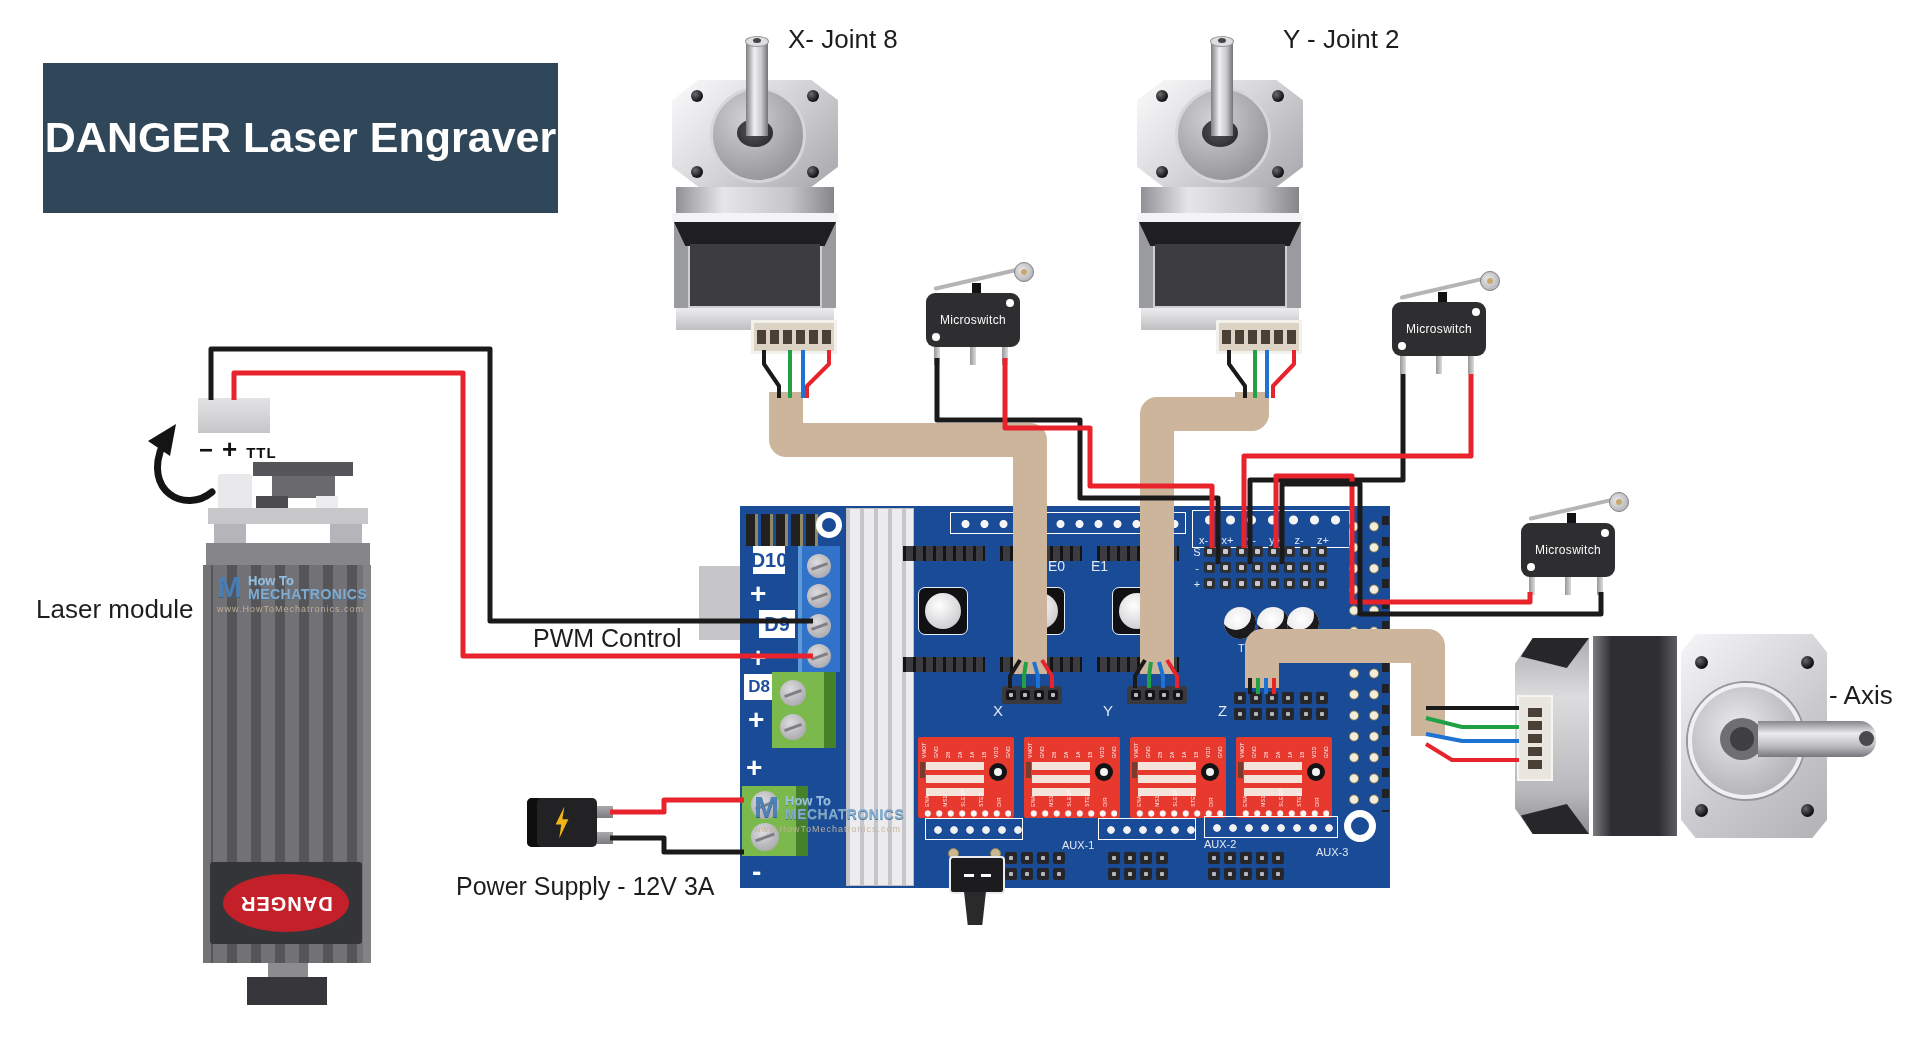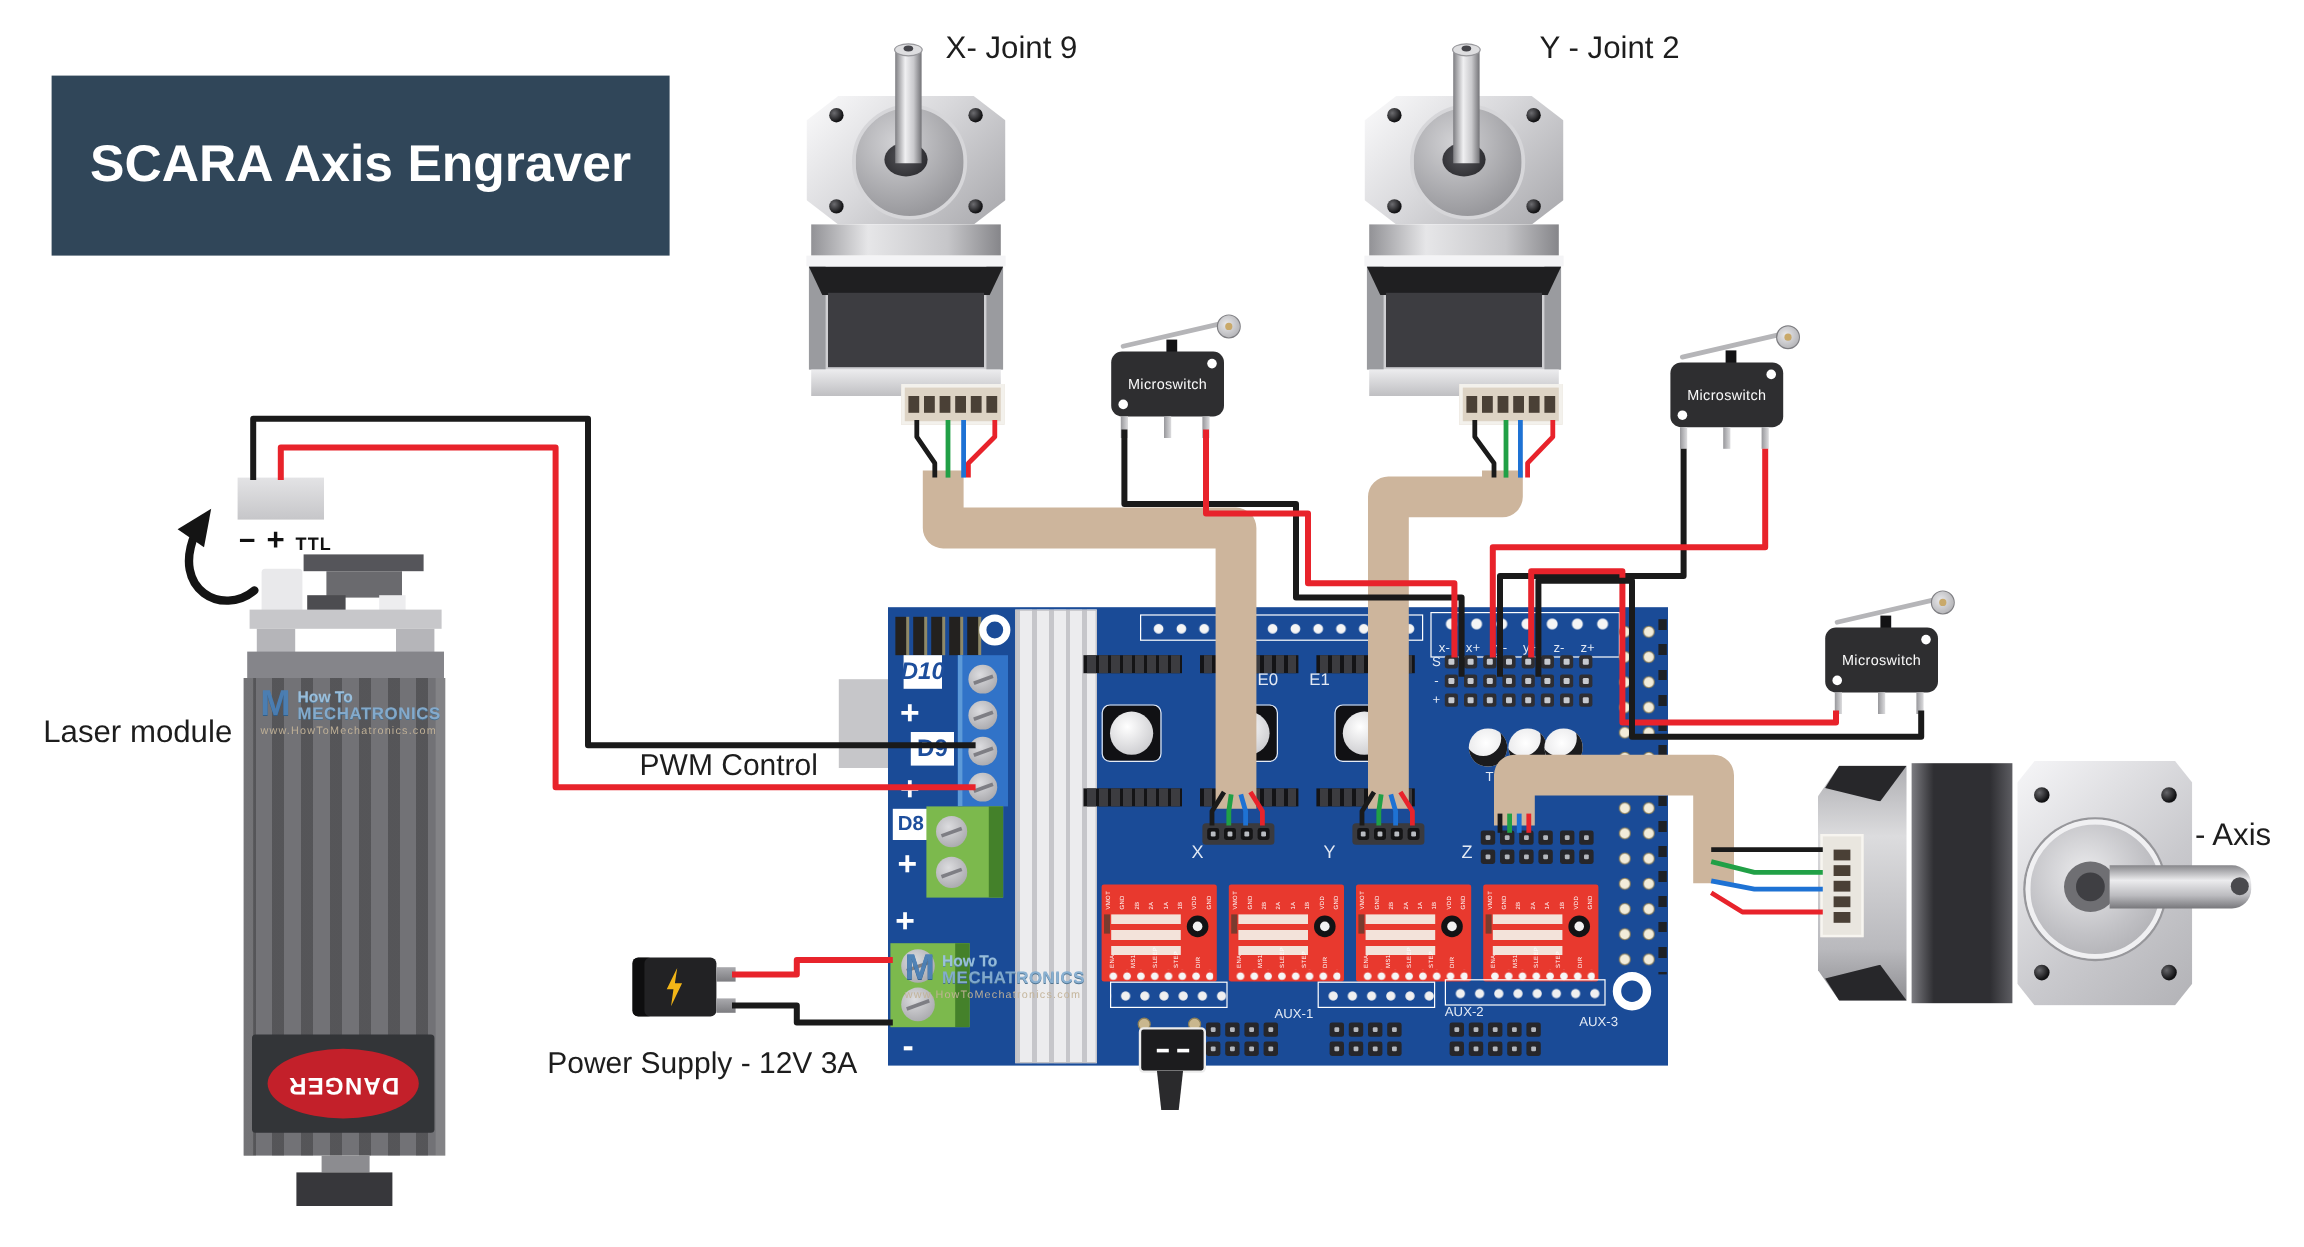--- a/index.html
+++ b/index.html
@@ -203,24 +203,24 @@
   .z-shaft::after{content:'';position:absolute;right:2px;top:10px;width:15px;height:15px;border-radius:50%;background:#4a4a4e;}
   .z-conn{position:absolute;left:2px;top:73px;width:36px;height:86px;background:#e9e6df;border:2px solid #f7f5f0;
     box-sizing:border-box;display:flex;flex-direction:column;align-items:center;justify-content:center;gap:4px;}
 </style>
 </head>
 <body>
 
 <div class="scene">
 
   <div class="title-box" style="background: rgb(48, 70, 89);">
-    <div class="t1">SCARA Axis Engraver</div>
-  </div>
-
-  <div class="lbl" style="left:788px;top:24px;">X- Joint 9</div>
+    <div class="t1">DANGER Laser Engraver</div>
+  </div>
+
+  <div class="lbl" style="left:788px;top:24px;">X- Joint 8</div>
   <div class="lbl" style="left:1283px;top:24px;">Y - Joint 2</div>
   <div class="lbl" style="left:1806px;top:680px;">Z - Axis</div>
   <div class="lbl" style="left:36px;top:594px;">Laser module</div>
   <div class="lbl" style="left:533px;top:624px;font-size:25px;">PWM Control</div>
   <div class="lbl" style="left:456px;top:872px;font-size:25px;">Power Supply - 12V 3A</div>
 
   <div class="motor" style="left:672px;top:36px;">
     <div class="m-plate"></div>
     <div class="m-screw" style="left:19px;top:54px;"></div>
     <div class="m-screw" style="left:135px;top:54px;"></div>
@@ -319,21 +319,21 @@
   </div>
 
   <div class="mega-tab"></div>
 
   <div class="board" style="background: rgb(26, 75, 151);">
     <div class="smdrow"></div>
     <div class="mount" style="left:76px;top:6px;width:26px;height:26px;"></div>
     <div class="mount" style="left:604px;top:304px;width:32px;height:32px;border-width:7px;"></div>
     <div class="holestrip" style="left:210px;top:6px;width:234px;height:20px;"></div>
 
-    <div class="termlabel" style="left:13px;top:40px;width:32px;height:28px;font-size:20px;font-style:italic;">D10</div>
+    <div class="termlabel" style="left:13px;top:40px;width:32px;height:28px;font-size:20px;">D10</div>
     <div class="wplus" style="left:10px;top:72px;">+</div>
     <div class="termlabel" style="left:19px;top:104px;width:36px;height:28px;font-size:20px;">D9</div>
     <div class="wplus" style="left:10px;top:136px;">+</div>
     <div class="bluterm">
       <div class="screw" style="left:9px;top:8px;width:24px;height:24px;"></div>
       <div class="screw" style="left:9px;top:38px;width:24px;height:24px;"></div>
       <div class="screw" style="left:9px;top:68px;width:24px;height:24px;"></div>
       <div class="screw" style="left:9px;top:98px;width:24px;height:24px;"></div>
     </div>
     <div class="termlabel" style="left:4px;top:168px;width:30px;height:26px;font-size:17px;">D8</div>

